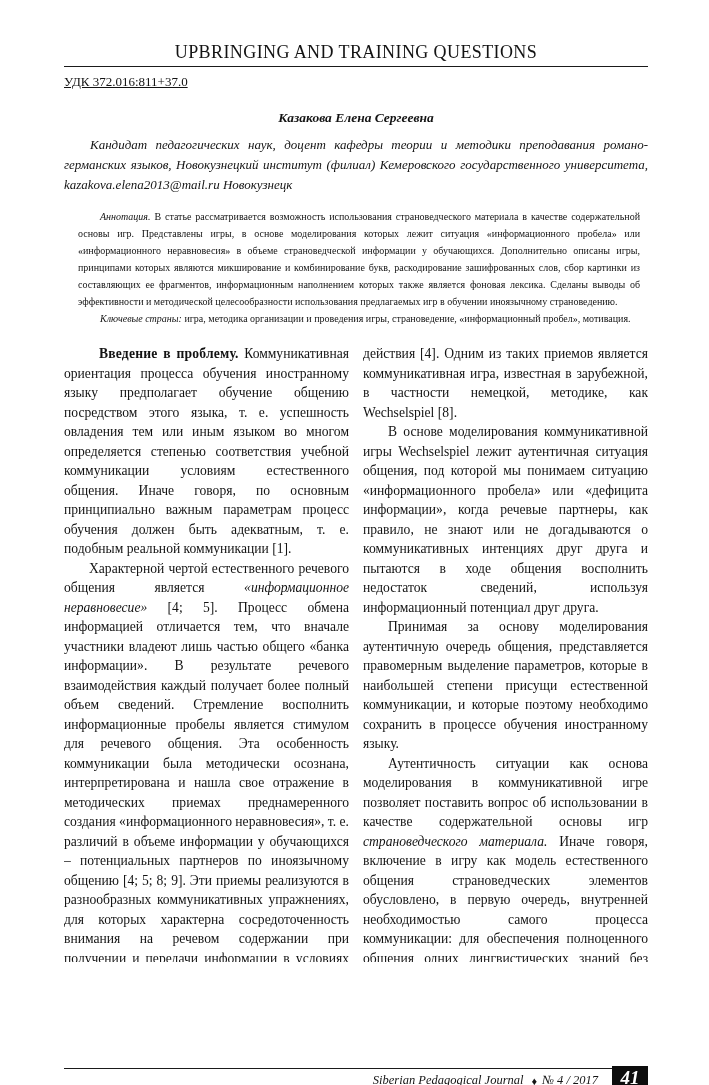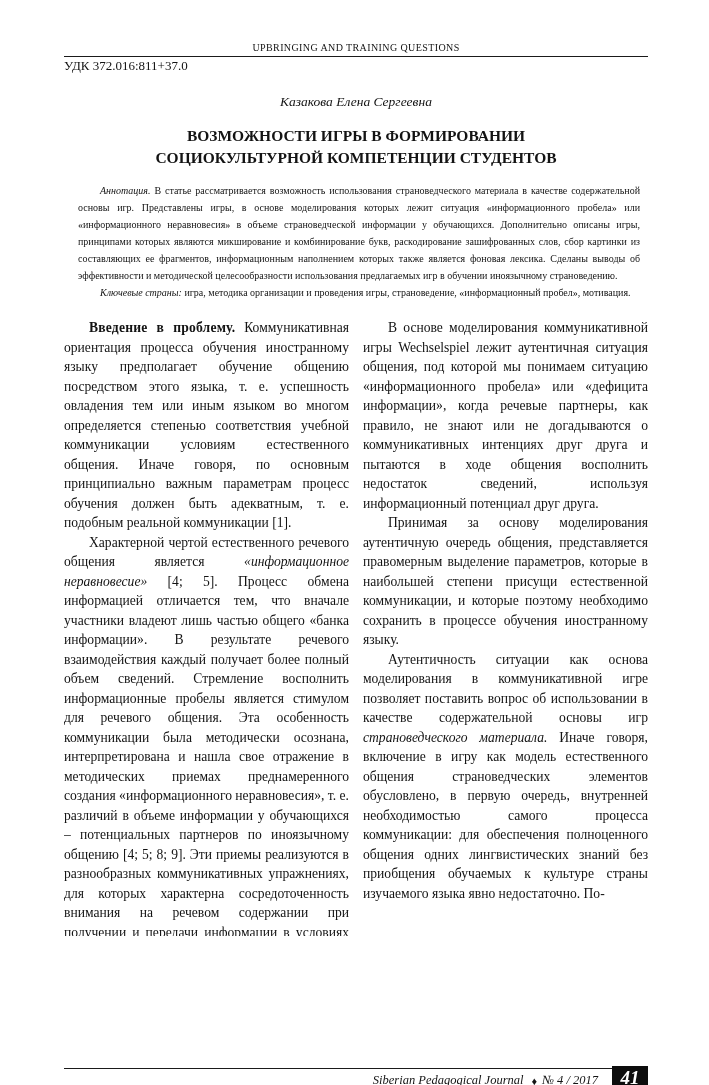--- a/index.html
+++ b/index.html
@@ -13,30 +13,31 @@
     box-sizing: border-box;
     padding: 42px 61px 0 64px;
     overflow: hidden;
   }
   .masthead {
     border-bottom: 1.5px solid #1a1a1a;
     padding-bottom: 3px;
   }
   .running-head {
     text-align: center;
-    font-size: 10px;
+    font-size: 18px;
     letter-spacing: 0.4px;
   }
   .udc {
-    margin-top: 1px;
+    margin-top: 7px;
     font-size: 13px;
+    text-decoration: underline;
   }
   .author-name {
     text-align: center;
-    font-weight: normal;
+    font-weight: bold;
     font-style: italic;
     font-size: 13.5px;
     margin-top: 20px;
   }
   .affiliation {
     font-style: italic;
     font-size: 13px;
     line-height: 20px;
     text-align: justify;
     text-indent: 26px;
@@ -66,21 +67,21 @@
     overflow: hidden;
   }
   .col { flex: 0 0 285px; width: 285px; overflow: hidden; }
   .body-p {
     font-size: 13.6px;
     line-height: 19.5px;
     text-align: justify;
     margin: 0;
   }
   .body-p.indent { text-indent: 25px; }
-  .body-p b { letter-spacing: 0.2px; }
+  .body-p b { letter-spacing: 0.2px; margin-left: 10px; }
   .page-footer {
     position: absolute;
     left: 64px;
     width: 584px;
     top: 1068px;
     border-top: 1.5px solid #1a1a1a;
     font-style: italic;
   }
   .foot-row {
     display: flex;
@@ -108,45 +109,43 @@
 
 <div class="page">
 
   <div class="masthead">
     <div class="running-head">UPBRINGING AND TRAINING QUESTIONS</div>
   </div>
   <div class="udc">УДК 372.016:811+37.0</div>
 
   <div class="author-name">Казакова Елена Сергеевна</div>
 
+  <p class="affiliation">Кандидат педагогических наук, доцент кафедры теории и методики преподавания романо-германских языков, Новокузнецкий институт (филиал) Кемеровского государственного университета, kazakova.elena2013@mail.ru Новокузнецк</p>
 
-  <h1 class="article-title">
-    <span>ВОЗМОЖНОСТИ ИГРЫ В ФОРМИРОВАНИИ</span><br>
-    <span>СОЦИОКУЛЬТУРНОЙ КОМПЕТЕНЦИИ СТУДЕНТОВ</span>
-  </h1>
 
   <div class="abstract-block">
     <p class="abs-para">
       <span class="it">Аннотация.</span><span> В статье рассматривается возможность использования страноведческого материала в качестве содержательной основы игр. Представлены игры, в основе моделирования которых лежит ситуация «информационного пробела» или «информационного неравновесия» в объеме страноведческой информации у обучающихся. Дополнительно описаны игры, принципами которых являются микширование и комбинирование букв, раскодирование зашифрованных слов, сбор картинки из составляющих ее фрагментов, информационным наполнением которых также является фоновая лексика. Сделаны выводы об эффективности и методической целесообразности использования предлагаемых игр в обучении иноязычному страноведению.</span>
     </p>
     <p class="abs-para">
       <span class="it">Ключевые страны:</span><span> игра, методика организации и проведения игры, страноведение, «информационный пробел», мотивация.</span>
     </p>
   </div>
 
   <div class="columns">
     <div class="col">
       <p class="body-p indent">
         <b>Введение в проблему.</b><span> Коммуникативная ориентация процесса обучения иностранному языку предполагает обучение общению посредством этого языка, т. е. успешность овладения тем или иным языком во многом определяется степенью соответствия учебной коммуникации условиям естественного общения. Иначе говоря, по основным принципиально важным параметрам процесс обучения должен быть адекватным, т. е. подобным реальной коммуникации [1].</span>
       </p>
       <p class="body-p indent">
         <span>Характерной чертой естественного речевого общения является </span><i>«информационное неравновесие»</i><span> [4; 5]. Процесс обмена информацией отличается тем, что вначале участники владеют лишь частью общего «банка информации». В результате речевого взаимодействия каждый получает более полный объем сведений. Стремление восполнить информационные пробелы является стимулом для речевого общения. Эта особенность коммуникации была методически осознана, интерпретирована и нашла свое отражение в методических приемах преднамеренного создания «информационного неравновесия», т. е. различий в объеме информации у обучающихся – потенциальных партнеров по иноязычному общению [4; 5; 8; 9]. Эти приемы реализуются в разнообразных коммуникативных упражнениях, для которых характерна сосредоточенность внимания на речевом содержании при получении и передачи информации в условиях парного или группового учебного взаимо-</span>
       </p>
     </div>
     <div class="col">
+      <p class="body-p">действия [4]. Одним из таких приемов является коммуникативная игра, известная в зарубежной, в частности немецкой, методике, как Wechselspiel [8].</p>
       <p class="body-p indent">В основе моделирования коммуникативной игры Wechselspiel лежит аутентичная ситуация общения, под которой мы понимаем ситуацию «информационного пробела» или «дефицита информации», когда речевые партнеры, как правило, не знают или не догадываются о коммуникативных интенциях друг друга и пытаются в ходе общения восполнить недостаток сведений, используя информационный потенциал друг друга.</p>
       <p class="body-p indent">Принимая за основу моделирования аутентичную очередь общения, представляется правомерным выделение параметров, которые в наибольшей степени присущи естественной коммуникации, и которые поэтому необходимо сохранить в процессе обучения иностранному языку.</p>
       <p class="body-p indent">
         <span>Аутентичность ситуации как основа моделирования в коммуникативной игре позволяет поставить вопрос об использовании в качестве содержательной основы игр </span><i>страноведческого материала.</i><span> Иначе говоря, включение в игру как модель естественного общения страноведческих элементов обусловлено, в первую очередь, внутренней необходимостью самого процесса коммуникации: для обеспечения полноценного общения одних лингвистических знаний без приобщения обучаемых к культуре страны изучаемого языка явно недостаточно. По-</span>
       </p>
     </div>
   </div>
 
   <div class="page-footer">
     <div class="foot-row">

